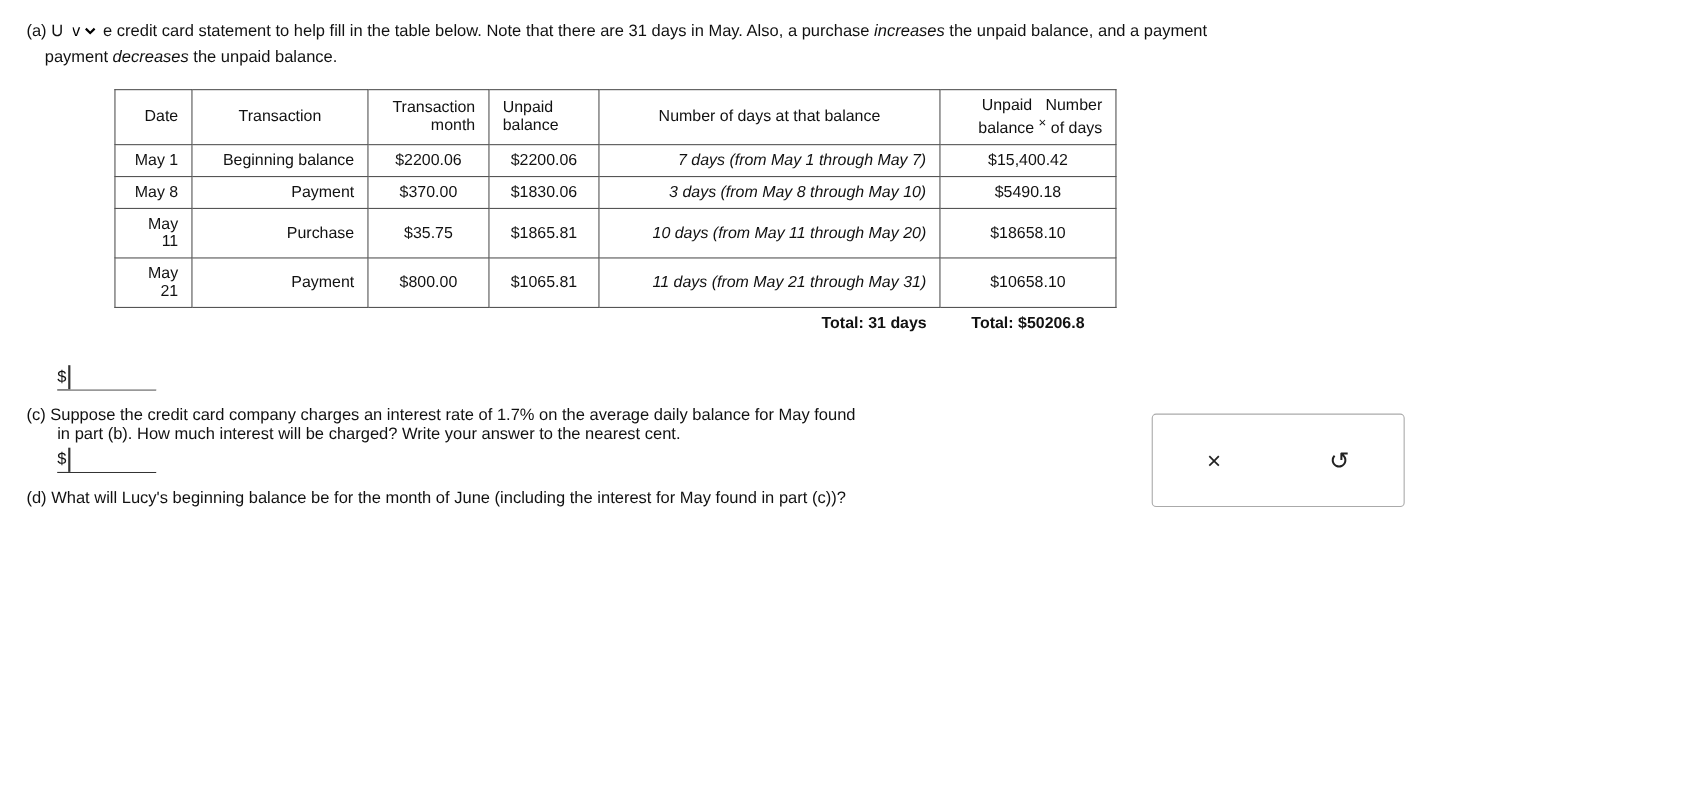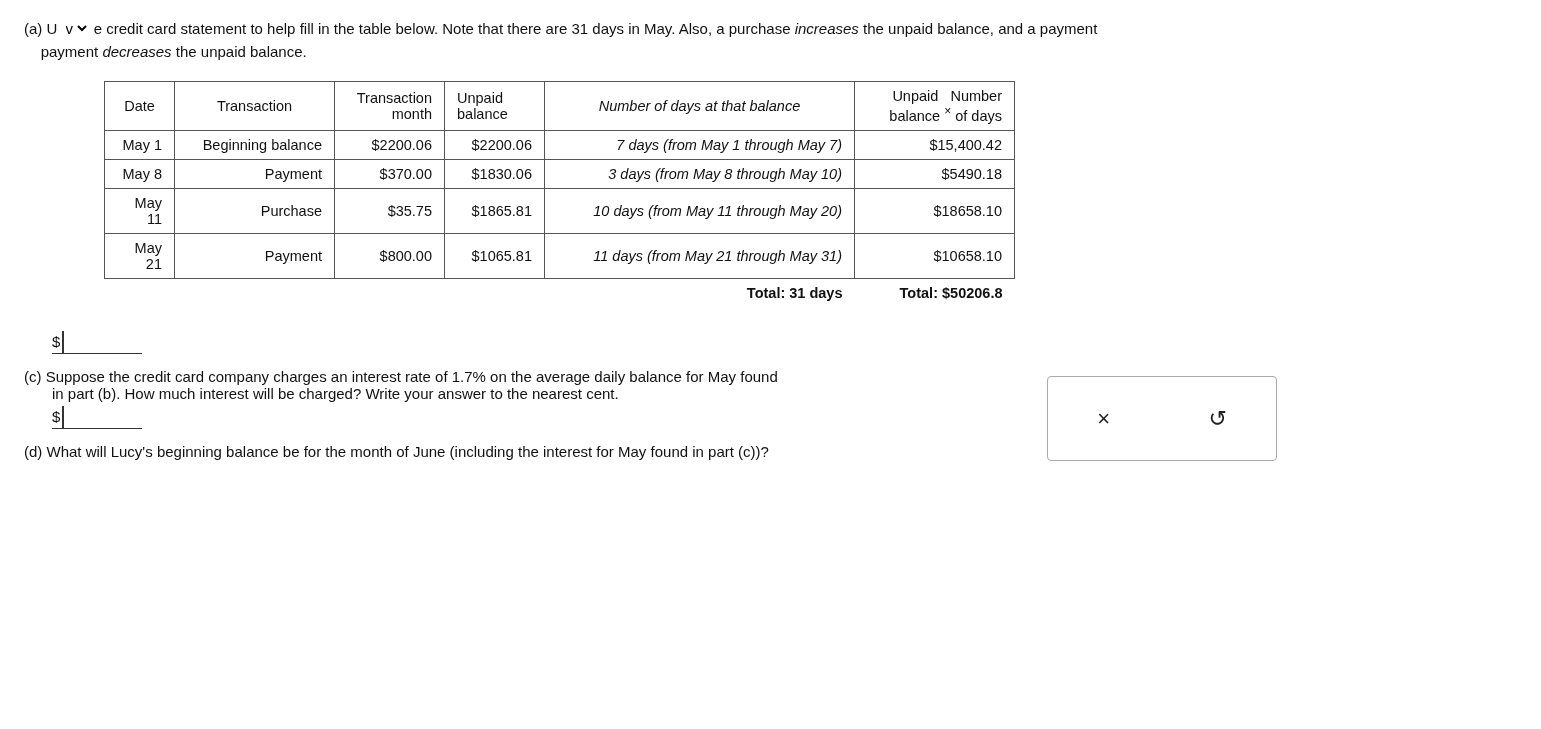--- a/index.html
+++ b/index.html
@@ -42,25 +42,25 @@
     table th {
       text-align: center;
       font-weight: normal;
       background: #fff;
     }
 
     table td {
       font-weight: normal;
     }
 
-    .col-date { width: 70px; }
+    .col-date { width: 70px; text-align: right; }
     .col-transaction { width: 160px; }
     .col-trans-amount { width: 110px; text-align: right; }
     .col-unpaid-balance { width: 100px; text-align: left; }
-    .col-num-days { width: 310px; font-style: italic; }
+    .col-num-days { width: 310px; }
     .col-product { width: 160px; text-align: right; }
 
     .total-row td {
       border: none;
       font-weight: bold;
     }
 
     .dollar-input {
       display: inline-flex;
       align-items: center;
@@ -134,21 +134,21 @@
     .q-block {
       margin-bottom: 14px;
     }
 
     .num-days-col {
       font-style: italic;
       margin-top: 24px;
     }
 
     td.right-align {
-      text-align: right;
+      text-align: center;
       margin-left: 34px;
     }
   </style>
 </head>
 <body>
 
 <div class="page-wrapper">
 
   <div class="header-text">
     <span>(a) U</span>

